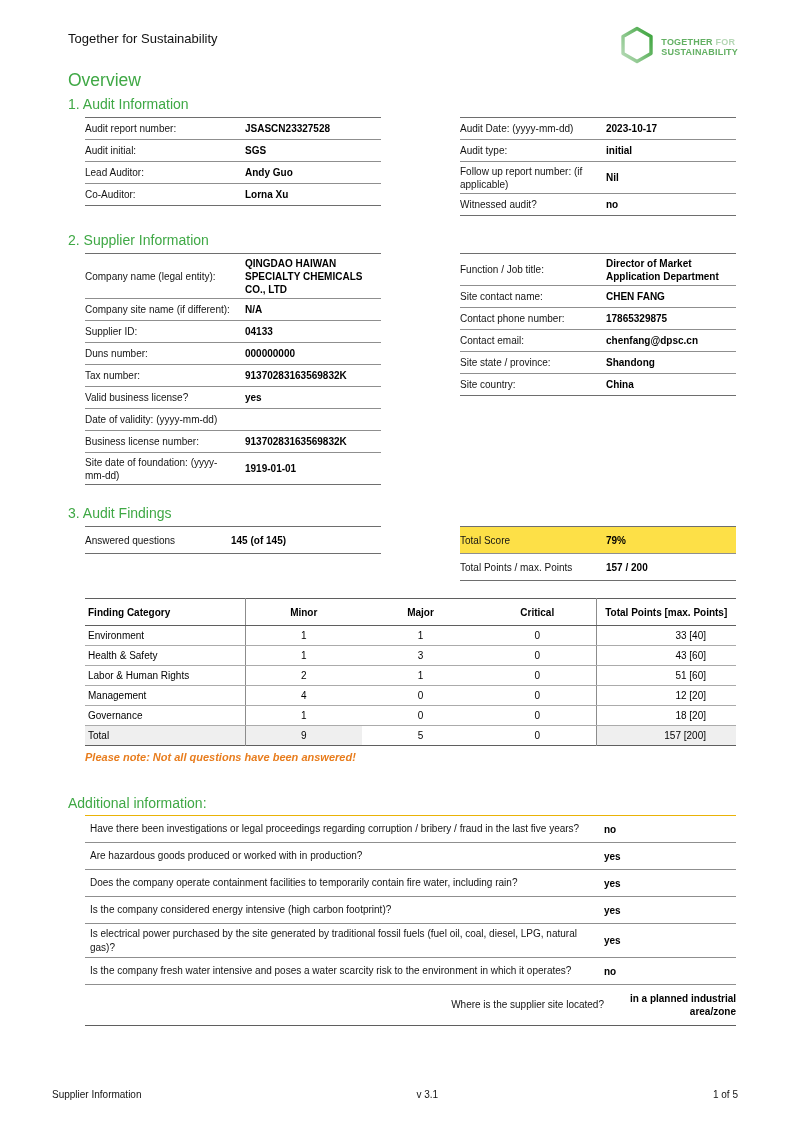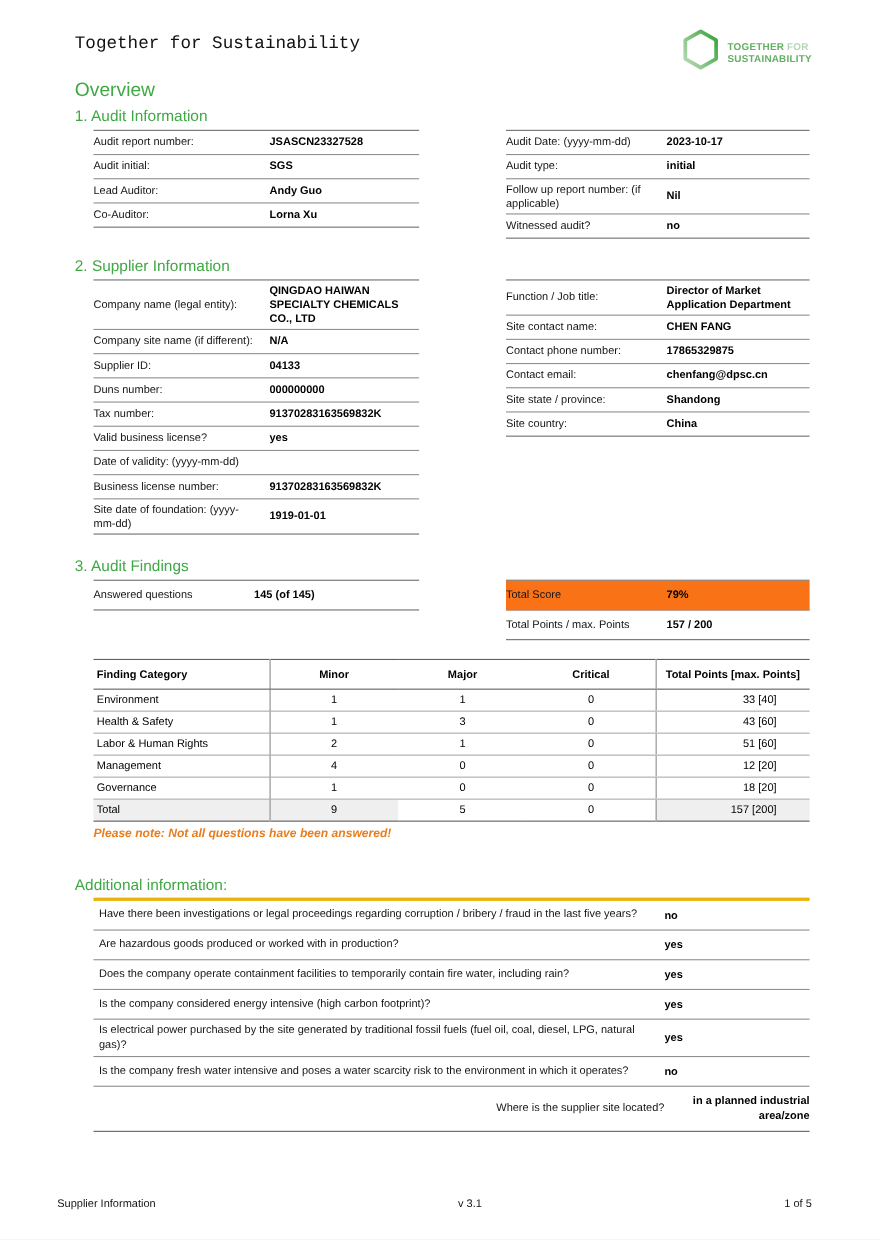--- a/index.html
+++ b/index.html
@@ -3,21 +3,21 @@
 <meta charset="utf-8">
 <style>
   html,body{margin:0;padding:0;background:#e8e8e8;}
   .page{
     position:relative;width:800px;height:1127px;margin:0 auto;background:#ffffff;
     font-family:"Liberation Sans",sans-serif;color:#000;overflow:hidden;
   }
   .content{padding:0 62px 0 68px;}
   
   .topbar{display:flex;justify-content:space-between;align-items:flex-start;padding-top:26px;}
-  .brand-text{font-size:16px;padding-top:5px;color:#111;font-family:Liberation Mono, monospace;}
+  .brand-text{font-size:13px;padding-top:5px;color:#111;}
   .logo{display:flex;align-items:center;gap:7px;}
   .logo-text{font-size:9px;line-height:1.15;letter-spacing:.2px;font-weight:bold;}
   .lg-main{color:#63b063;}
   .lg-light{color:#b5d7b5;}
   
   .h1{margin:2px 0 0 0;font-size:17.5px;font-weight:400;color:#3fa845;}
   .h2{font-size:14px;font-weight:400;color:#3fa845;}
   .h2.s1{margin:5px 0 0 0;}
   .h2.s2{margin:16px 0 0 0;}
   .h2.s3{margin:20px 0 0 0;}
@@ -27,37 +27,37 @@
   .kv{border-top:1px solid #6e6e6e;}
   .kv.left{width:296px;}
   .kv.right{width:276px;}
   .kv-row{display:flex;align-items:center;min-height:16px;padding:2.5px 0;border-bottom:1px solid #8f8f8f;}
   .kv-row:last-child{border-bottom:1px solid #6e6e6e;}
   .kv-label{width:152px;flex:none;font-size:10px;color:#141414;padding-right:8px;line-height:1.3;}
   .kv-value{flex:1;font-size:10px;font-weight:bold;line-height:1.3;}
   .kv.right .kv-label{width:138px;}
   .kv3 .kv-row{min-height:21px;}
   .kv3.left .kv-label{width:138px;}
-  .row-gray{background:#f97316;}
+  .row-gray{background:#fde047;}
   
   table.findings{width:651px;margin:17px 0 0 17px;border-collapse:collapse;table-layout:fixed;font-size:10px;
     border-top:1px solid #5f5f5f;border-bottom:1px solid #5f5f5f;}
   .findings th{font-weight:bold;padding:8px 0 7px;border-bottom:1px solid #5f5f5f;}
   .findings th.cat{text-align:left;padding-left:3px;}
   .findings td{padding:4px 0;border-bottom:1px solid #ababab;}
   .findings tr:last-child td{border-bottom:none;}
   .findings .cat{border-right:1px solid #8c8c8c;}
   .findings td.cat{padding-left:3px;}
   .findings .num{text-align:center;}
   .findings .points{border-left:1px solid #8c8c8c;text-align:center;}
   .findings td.points{text-align:right;padding-right:30px;}
   .findings .g{background:#efefef;}
   .note{margin:5px 0 0 17px;color:#e87d1e;font-weight:bold;font-style:italic;font-size:11px;}
   
-  .add-table{width:651px;margin:4px 0 0 17px;border-top:3px solid #eab308;}
+  .add-table{width:651px;margin:4px 0 0 17px;border-top:1px solid #eab308;}
   .add-row{display:flex;align-items:center;min-height:20px;padding:3px 0;border-bottom:1px solid #8f8f8f;}
   .add-row:last-child{border-bottom:1px solid #5f5f5f;text-align:right;}
   .add-q{width:514px;flex:none;font-size:10px;padding-left:5px;line-height:1.35;color:#141414;}
   .add-a{flex:1;font-size:10px;font-weight:bold;line-height:1.3;}
   
   .footer{position:absolute;left:52px;right:62px;bottom:27px;display:flex;align-items:center;font-size:10px;color:#141414;}
   .footer .fc{flex:1;text-align:center;}
 </style>
 </head>
 <body>

